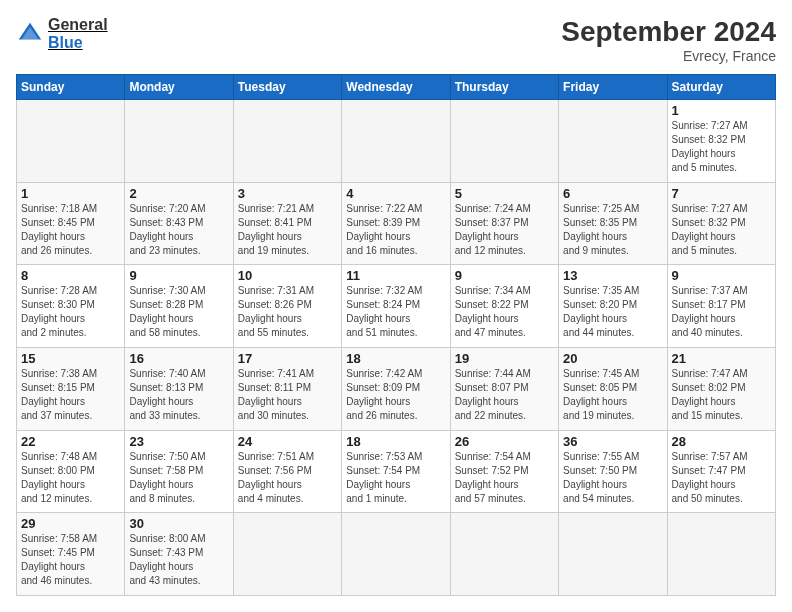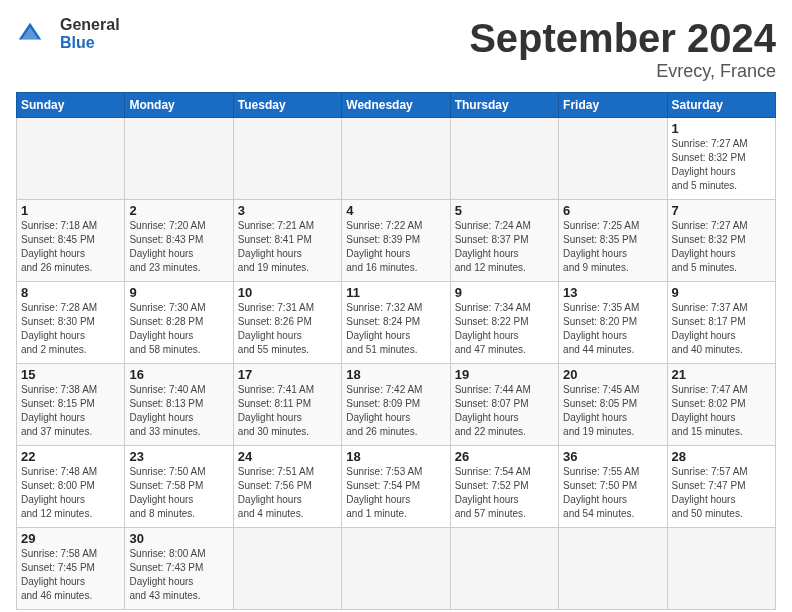--- a/index.html
+++ b/index.html
@@ -19,21 +19,22 @@
     }
     .header {
       display: flex;
       justify-content: space-between;
       align-items: flex-start;
       margin-bottom: 10px;
     }
     .logo {
       display: flex;
       align-items: center;
-      gap: 16px;
+      gap: 4px;
+      text-decoration: underline;
     }
     .logo-text {
       display: flex;
       flex-direction: column;
       line-height: 1.1;
     }
     .logo-general {
       font-size: 16px;
       font-weight: bold;
       color: #333;
@@ -44,27 +45,27 @@
       color: #1a6bc4;
     }
     .logo-icon {
       width: 28px;
       height: 28px;
     }
     .title-area {
       text-align: right;
     }
     .month-title {
-      font-size: 40px;
+      font-size: 28px;
       font-weight: bold;
       color: #333;
       margin-left: 16px;
     }
     .location {
-      font-size: 18px;
+      font-size: 14px;
       color: #555;
     }
     .calendar {
       flex: 1;
       border: 1px solid #ccc;
       border-collapse: collapse;
       width: 100%;
       table-layout: fixed;
     }
     .calendar th {

